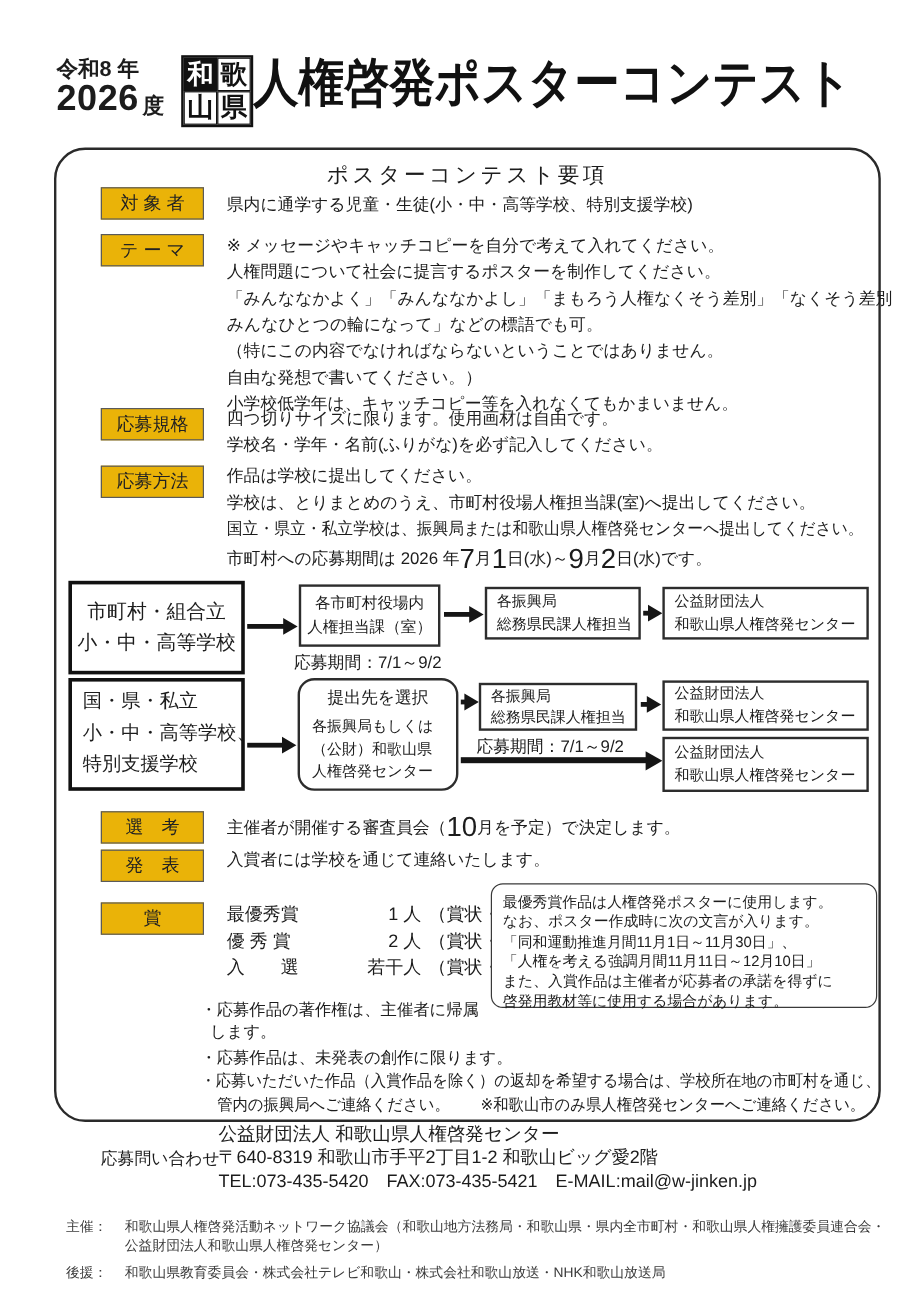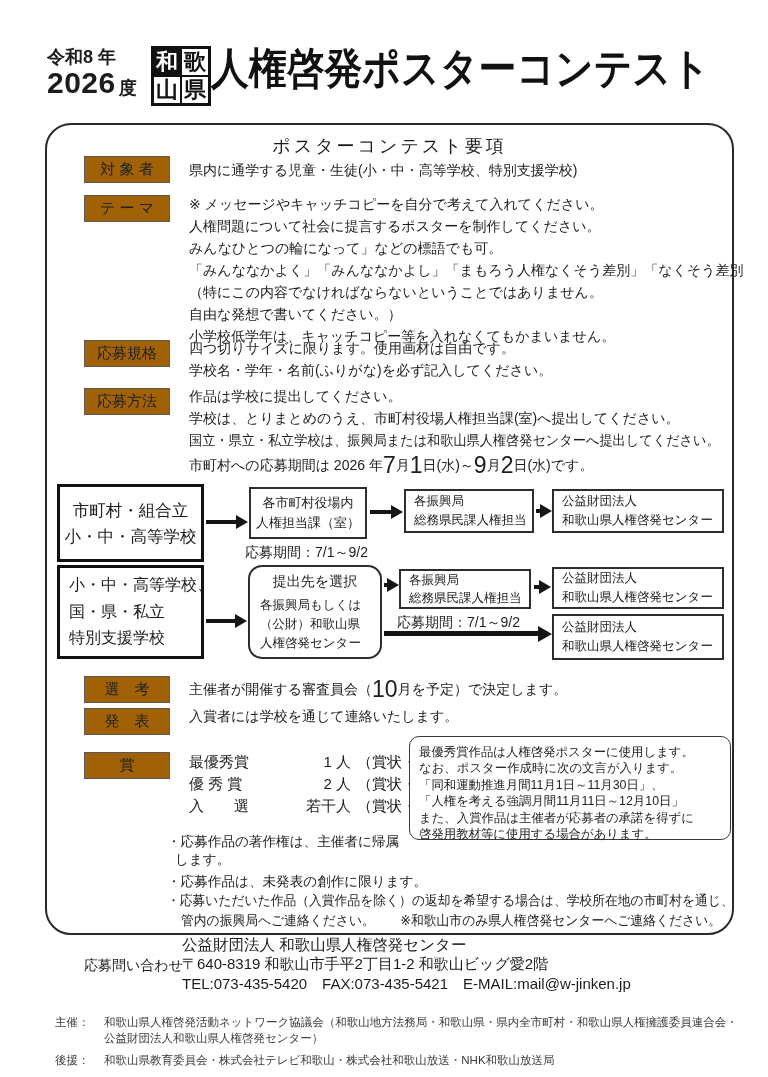--- a/index.html
+++ b/index.html
@@ -17,21 +17,21 @@
   .era-big { font-size:30px; font-weight:bold; line-height:1.0; letter-spacing:0.5px; }
   .logo { display:grid; grid-template-columns:28px 28px; grid-template-rows:28px 28px; border:2px solid #111; background:#fff; }
   .logo-cell { display:flex; align-items:center; justify-content:center; font-size:22px; font-weight:bold; color:#111; border:1px solid #111; box-sizing:border-box; }
   .logo-cell.inv { background:#111; color:#fff; }
   .main-title { display:inline-block; font-size:43px; font-weight:bold; white-space:nowrap; transform:scaleX(0.88); transform-origin:0 0; color:#111; }
 
   
   .main-box { position:absolute; left:45px; top:107px; width:685px; height:808px; border:2.5px solid #2a2a2a; border-radius:26px; }
   .gl-heading { position:absolute; left:0; top:9px; width:100%; text-align:center; font-size:18px; letter-spacing:3px; color:#1c1c1c; }
 
-  .sec-label { position:absolute; width:84px; border:1.5px solid #5a5a5a; text-align:center; font-size:15px; padding:3px 0; color:#222; background:#a16207; }
+  .sec-label { position:absolute; width:84px; border:1.5px solid #5a5a5a; text-align:center; font-size:15px; padding:3px 0; color:#222; background:#eab308; }
   .sec-text { font-size:14px; line-height:22px; color:#1c1c1c; }
   .sec-text > div { white-space:nowrap; }
   .cond { transform:scaleX(0.94); transform-origin:0 50%; }
 
   .big-digit { font-size:23px; line-height:1; vertical-align:-3px; letter-spacing:0; }
 
   
   .fbox { position:absolute; border:2px solid #2d2d2d; display:flex; flex-direction:column; justify-content:center; box-sizing:border-box; background:#fff; }
   .fbox.thick { border:3.5px solid #111; }
   .fbox.round { border-radius:14px; }
@@ -88,22 +88,22 @@
 
     <div class="gl-heading">ポスターコンテスト要項</div>
 
     <div class="sec-label" style="left:37px; top:31px;">対 象 者</div>
     <div class="abs sec-text nowrap" style="left:142px; top:34px;">県内に通学する児童・生徒(小・中・高等学校、特別支援学校)</div>
 
     <div class="sec-label" style="left:37px; top:70px;">テ ー マ</div>
     <div class="abs sec-text" style="left:142px; top:68px;">
       <div>※ メッセージやキャッチコピーを自分で考えて入れてください。</div>
       <div>人権問題について社会に提言するポスターを制作してください。</div>
+      <div>「みんななかよく」「みんななかよし」「まもろう人権なくそう差別」「なくそう差別</div>
       <div>みんなひとつの輪になって」などの標語でも可。</div>
-      <div>「みんななかよく」「みんななかよし」「まもろう人権なくそう差別」「なくそう差別</div>
       <div>（特にこの内容でなければならないということではありません。</div>
       <div>自由な発想で書いてください。）</div>
       <div>小学校低学年は、キャッチコピー等を入れなくてもかまいません。</div>
     </div>
 
     <div class="sec-label" style="left:37px; top:215px;">応募規格</div>
     <div class="abs sec-text" style="left:142px; top:212px;">
       <div>四つ切りサイズに限ります。使用画材は自由です。</div>
       <div>学校名・学年・名前(ふりがな)を必ず記入してください。</div>
     </div>
@@ -133,22 +133,22 @@
       <div class="fline">各振興局</div>
       <div class="fline">総務県民課人権担当</div>
     </div>
     <div class="arr" style="left:489px; top:384px; width:5px;"></div>
     <div class="fbox" style="left:505px; top:364px; width:172px; height:44px; font-size:12.5px; line-height:1.5; padding-left:8px;">
       <div class="fline">公益財団法人</div>
       <div class="fline">和歌山県人権啓発センター</div>
     </div>
 
     <div class="fbox thick" style="left:10px; top:440px; width:147px; height:94px; font-size:16px; line-height:1.65; padding-left:9px;">
+      <div class="fline">国・県・私立</div>
       <div class="fline">小・中・高等学校、</div>
-      <div class="fline">国・県・私立</div>
       <div class="fline">特別支援学校</div>
     </div>
     <div class="arr" style="left:159px; top:494px; width:30px;"></div>
     <div class="fbox round" style="left:201px; top:440px; width:134px; height:94px; font-size:12.5px; line-height:1.5; padding-left:10px;">
       <div class="fline" style="font-size:14px; text-align:center; margin:0 10px 4px 0;">提出先を選択</div>
       <div class="fline">各振興局もしくは</div>
       <div class="fline">（公財）和歌山県</div>
       <div class="fline">人権啓発センター</div>
     </div>
     <div class="arr" style="left:337px; top:458px; width:4px;"></div>

